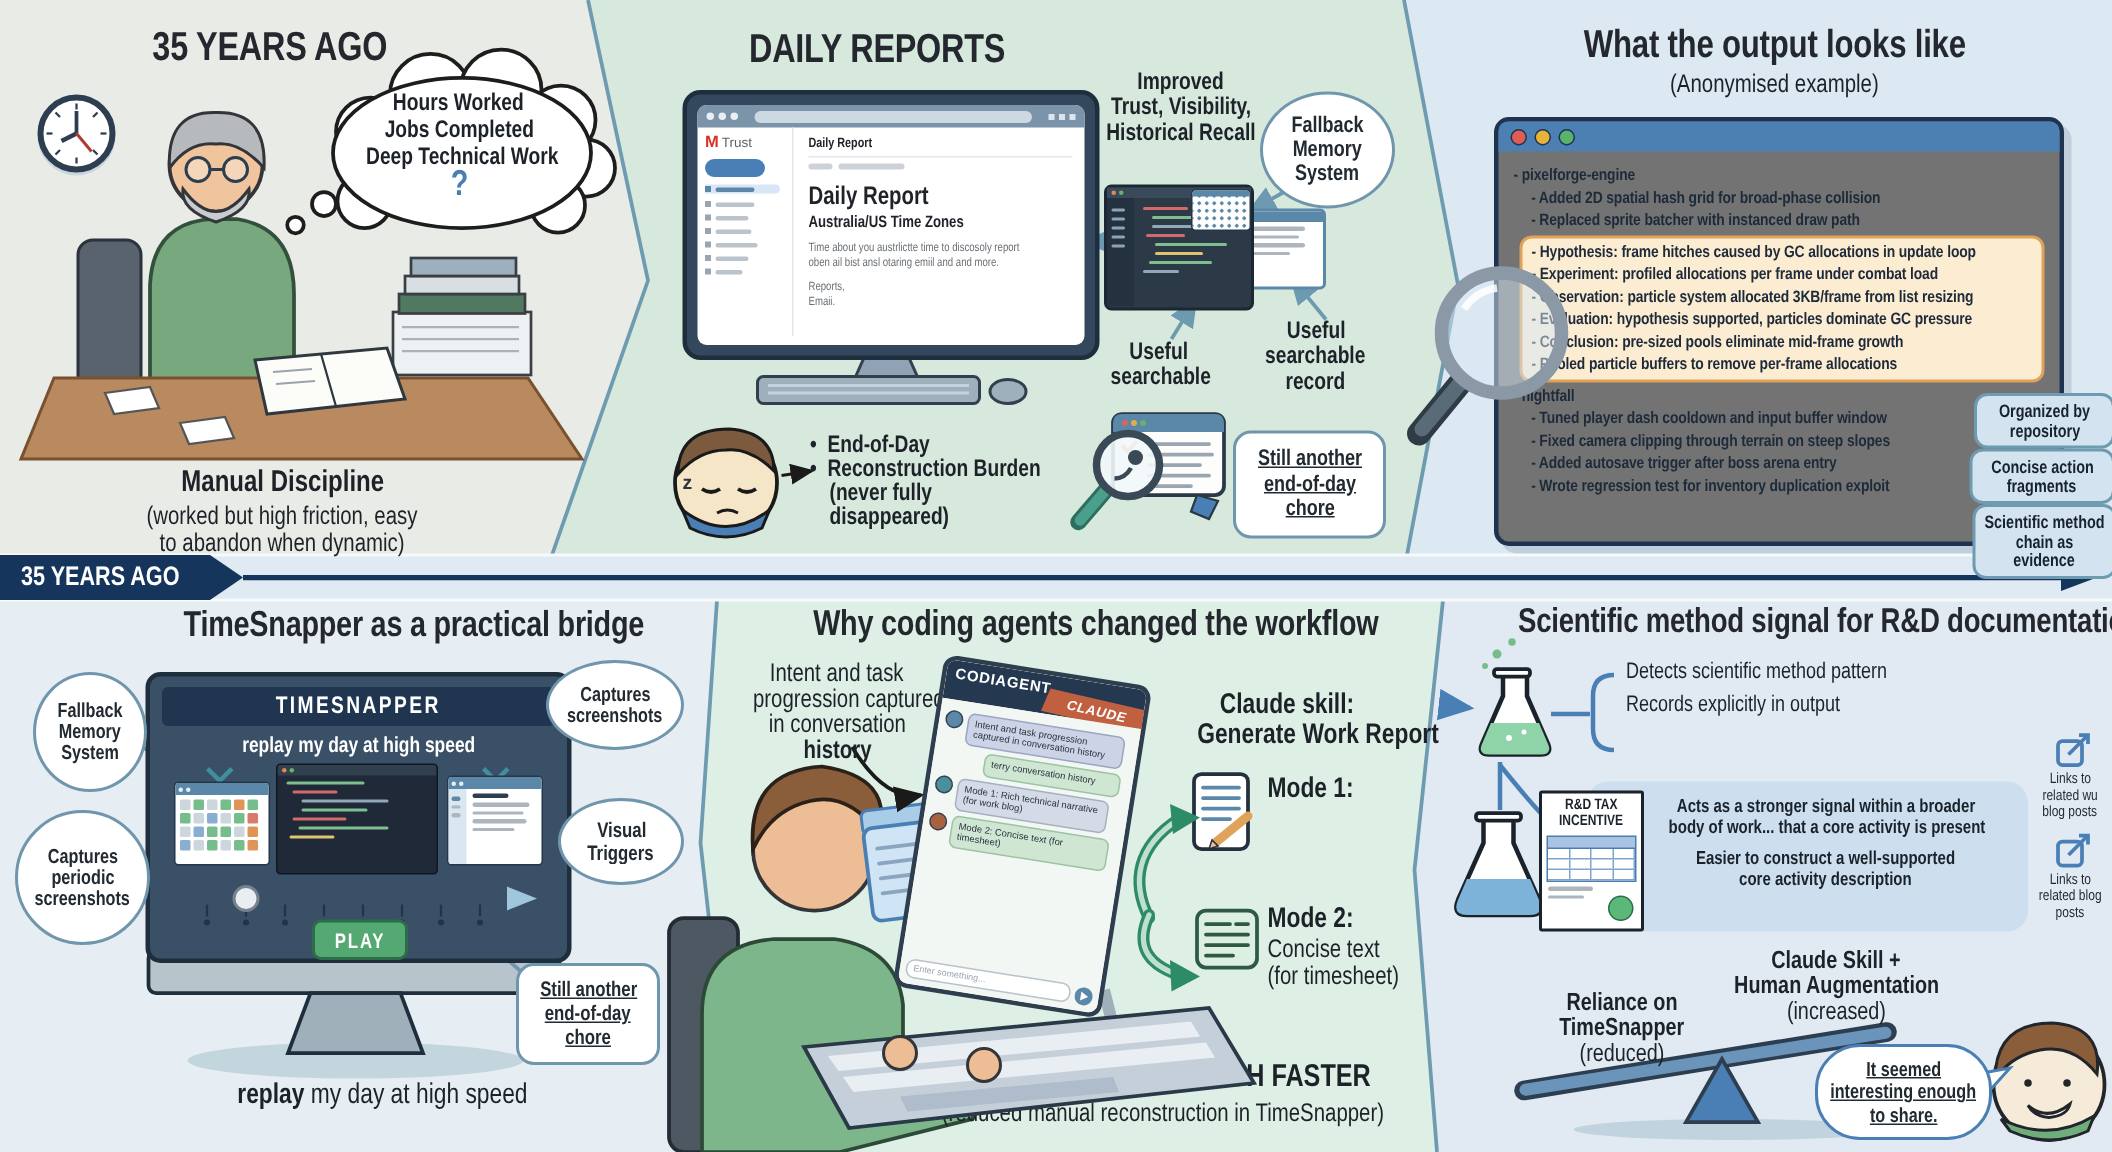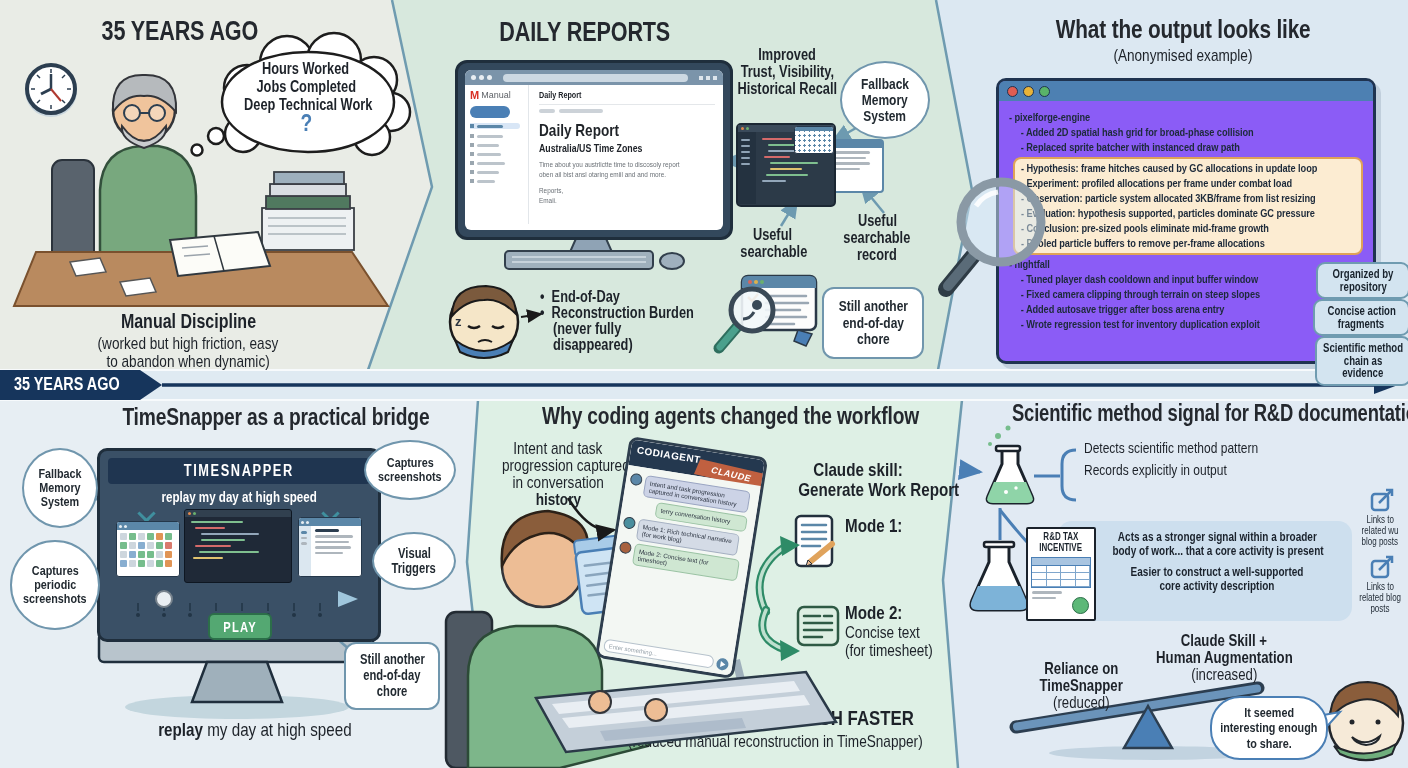--- a/index.html
+++ b/index.html
@@ -6,40 +6,40 @@
   #stage{position:relative;width:1408px;height:768px;overflow:hidden;background:#eef2f5;color:#1d2229;}
   .abs{position:absolute;}
   svg.layer{position:absolute;left:0;top:0;pointer-events:none;}
   .ctr{text-align:center;}
   .b{font-weight:bold;}
   
   .sx{display:inline-block;transform:scaleX(.8);transform-origin:50% 50%;white-space:nowrap;}
   .sxl{display:inline-block;transform:scaleX(.8);transform-origin:0 50%;white-space:nowrap;}
   .h1{font-weight:bold;color:#24282e;letter-spacing:-.2px;}
   .ell{background:#fff;border:2.5px solid #7096ad;border-radius:50%;display:flex;flex-direction:column;align-items:center;justify-content:center;text-align:center;font-weight:bold;color:#222a31;line-height:1.05;}
-  .bub{background:#fff;border:2.5px solid #7096ad;border-radius:12px;display:flex;flex-direction:column;align-items:center;justify-content:center;text-align:center;font-weight:bold;color:#222a31;line-height:1.12;}
+  .bub{background:#fff;border:2.5px solid #7096ad;border-radius:12px;display:flex;flex-direction:column;align-items:center;justify-content:center;text-align:center;font-weight:bold;color:#222a31;line-height:1.12;text-decoration:underline;}
   .chip{background:#d3e4f0;border:2px solid #6f9bb0;border-radius:9px;display:flex;flex-direction:column;align-items:center;justify-content:center;text-align:center;font-weight:bold;color:#18222c;line-height:1.08;margin-left:16px;}
   
   #gm-mon{left:455px;top:60px;width:272px;height:174px;background:#33485c;border:3px solid #1f2e3c;border-radius:12px;}
   #gm-screen{position:absolute;left:7px;top:7px;right:7px;bottom:7px;background:#fff;border-radius:6px;overflow:hidden;}
   .chrome{height:15px;background:#7b94aa;display:flex;align-items:center;padding:0 6px;}
   .cdot{width:5px;height:5px;border-radius:50%;background:#e9eef2;margin-right:3px;}
   .cpill{flex:1;height:8px;margin:0 8px;background:#ccd8e2;border-radius:4px;}
   .csq{width:4px;height:4px;background:#dde5ec;margin-left:3px;}
   #gbody{display:flex;height:139px;}
   #gside{width:58px;padding:4px 0 0 5px;border-right:1px solid #e2e6ea;}
   .gitem{display:flex;align-items:center;margin-top:5px;}
   .gic{width:4px;height:4px;background:#9aa6af;margin-right:3px;}
   .gbar{height:3px;width:26px;background:#bcc4cb;border-radius:2px;}
   #gmain{flex:1;padding:5px 8px 0 10px;color:#20242a;}
   .ghr{border-top:1px solid #e4e7ea;margin:4px 0;}
   .gchips{display:flex;gap:4px;margin-top:2px;}
   .gchip{height:4px;background:#ccd2d8;border-radius:2px;}
   
-  #out-win{left:996px;top:78px;width:374px;height:280px;background:#8b5cf6;border:3px solid #1f3350;border-radius:10px;box-shadow:5px 5px 0 rgba(70,95,120,.18);}
+  #out-win{left:996px;top:78px;width:374px;height:280px;background:#737373;border:3px solid #1f3350;border-radius:10px;box-shadow:5px 5px 0 rgba(70,95,120,.18);}
   #out-head{height:20px;background:#4d80b2;border-radius:6px 6px 0 0;display:flex;align-items:center;padding-left:8px;}
   .tdot{width:9px;height:9px;border-radius:50%;margin-right:5px;border:1.5px solid #1f3350;}
   #out-body{position:absolute;left:0;right:0;top:22px;bottom:0;padding:7px 8px 0 10px;font-size:11px;font-weight:bold;color:#1d2a3a;line-height:15px;letter-spacing:-.1px;}
   .oline{display:block;transform:scaleX(.84);transform-origin:0 50%;white-space:nowrap;}
   .oind{padding-left:14px;}
   #hibox{margin:2px 2px 2px 4px;padding:2px 6px;background:#fcecd2;border:2px solid #dfa258;border-radius:8px;}
   
   #ts-mon{left:97px;top:448px;width:278px;height:188px;background:#3a5066;border:3px solid #1f2e3c;border-radius:10px;}
   #ts-head{position:absolute;left:8px;top:7px;width:262px;height:26px;background:#1f3550;border-radius:4px;display:flex;align-items:center;justify-content:center;color:#fff;font-weight:bold;font-size:16px;letter-spacing:2px;}
   .miniwin{position:absolute;background:#fff;border:1.5px solid #24374a;border-radius:3px;overflow:hidden;}
@@ -329,21 +329,21 @@
           <span class="cdot"></span>
       <span class="cpill"></span>
       <span class="csq"></span>
           <span class="csq"></span>
           <span class="csq"></span>
     </div>
     <div id="gbody">
       <div id="gside">
         <div style="display:flex;align-items:center">
           <span style="color:#d93025;font-weight:bold;font-size:11px">M</span>
-          <span style="color:#5f6368;font-size:9px;margin-left:2px">Manual</span>
+          <span style="color:#5f6368;font-size:9px;margin-left:2px">Trust</span>
         </div>
         <div style="width:40px;height:12px;background:#4a7fb5;border-radius:7px;margin-top:5px"></div>
         <div class="gitem" style="background:#d8e6f6;border-radius:0 8px 8px 0;width:50px;padding:1px 0">
               <span class="gic" style="background:#5b87a8"></span>
               <span class="gbar" style="background:#5b87a8"></span>
             </div>
         <div class="gitem">
               <span class="gic"></span>
               <span class="gbar"></span>
             </div>

